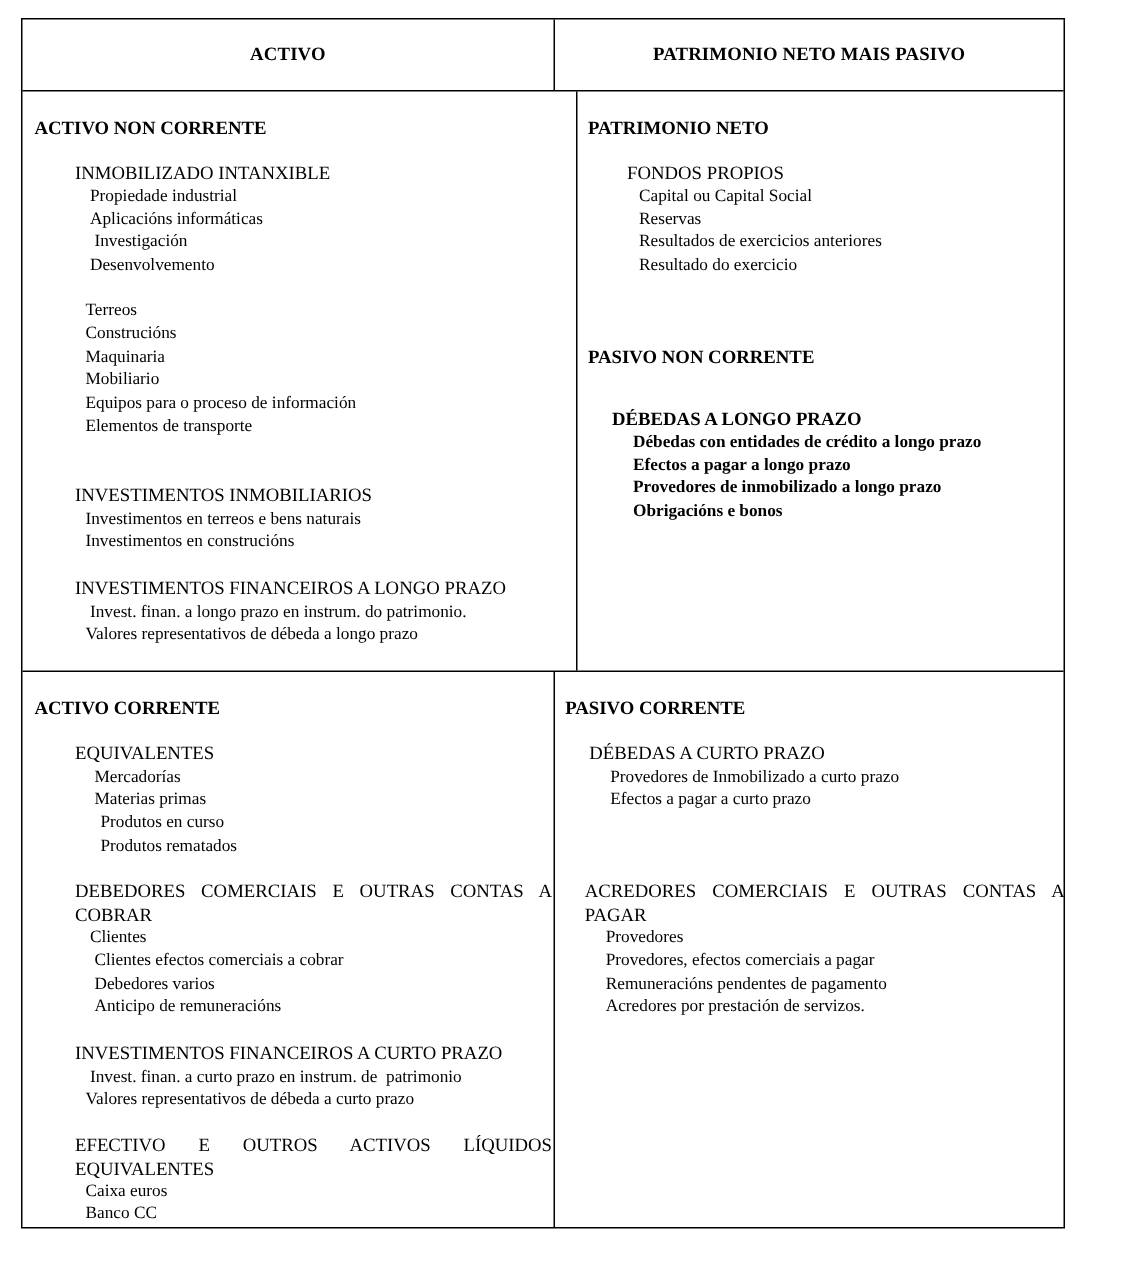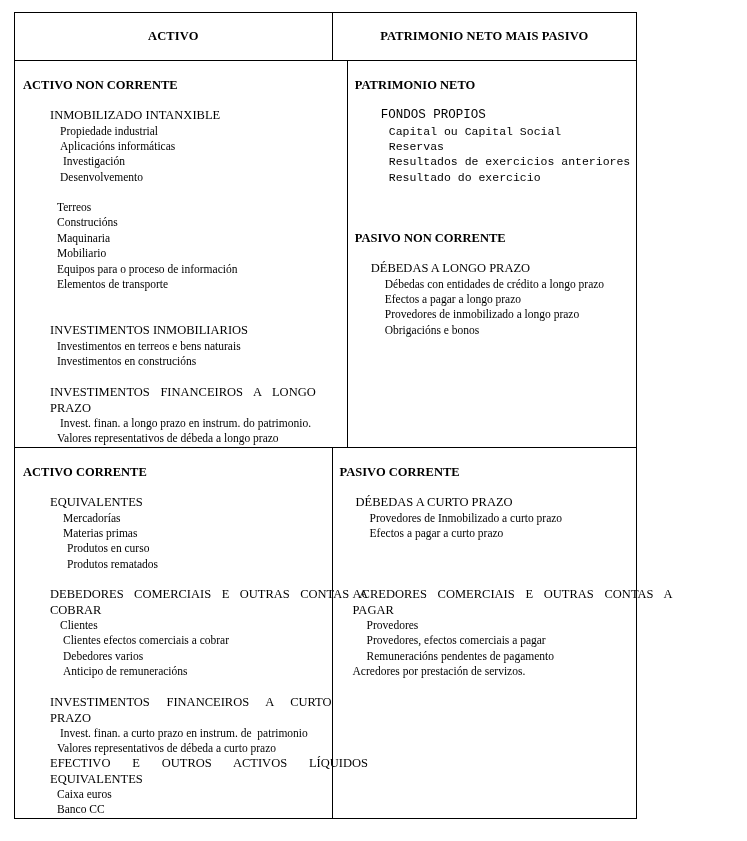--- a/index.html
+++ b/index.html
@@ -11,21 +11,21 @@
     width: 747px;
     height: 841px;
     position: relative;
     font-family: "Liberation Serif", "DejaVu Serif", serif;
     color: #000000;
   }
   .sheet {
     position: absolute;
     left: 14px;
     top: 12px;
-    width: 623px;
+    width: 696px;
     border: 1px solid #000;
     box-sizing: border-box;
   }
   .row {
     display: flex;
   }
   .cell {
     box-sizing: border-box;
     width: 362px;
     position: relative;
@@ -117,31 +117,31 @@
       <div class="group" style="left:35px; top:324px;">
         <div class="group-title">INVESTIMENTOS FINANCEIROS A LONGO PRAZO</div>
         <div class="item" style="margin-left:10px">Invest. finan. a longo prazo en instrum. do patrimonio.</div>
         <div class="item" style="margin-left:7px">Valores representativos de débeda a longo prazo</div>
       </div>
     </div>
 
     <div class="cell right">
       <div class="section-title" style="top:17px">PATRIMONIO NETO</div>
 
-      <div class="group" style="left:33px; top:47px;font-family:Liberation Mono, monospace;">
+      <div class="group" style="left:33px; top:47px;">
         <div class="group-title">FONDOS PROPIOS</div>
         <div class="item" style="margin-left:8px">Capital ou Capital Social</div>
         <div class="item" style="margin-left:8px">Reservas</div>
         <div class="item" style="margin-left:8px">Resultados de exercicios anteriores</div>
         <div class="item" style="margin-left:8px">Resultado do exercicio</div>
       </div>
 
       <div class="section-title" style="top:170px">PASIVO NON CORRENTE</div>
 
-      <div class="group" style="left:23px; top:200px;">
+      <div class="group" style="left:23px; top:211px;font-weight:bold;">
         <div class="group-title">DÉBEDAS A LONGO PRAZO</div>
         <div class="item" style="margin-left:14px">Débedas con entidades de crédito a longo prazo</div>
         <div class="item" style="margin-left:14px">Efectos a pagar a longo prazo</div>
         <div class="item" style="margin-left:14px">Provedores de inmobilizado a longo prazo</div>
         <div class="item" style="margin-left:14px">Obrigacións e bonos</div>
       </div>
     </div>
   </div>
 
   <div class="row lower">
@@ -184,17 +184,17 @@
         <div class="group-title">DÉBEDAS A CURTO PRAZO</div>
         <div class="item" style="margin-left:14px">Provedores de Inmobilizado a curto prazo</div>
         <div class="item" style="margin-left:14px">Efectos a pagar a curto prazo</div>
       </div>
 
       <div class="group" style="left:20px; top:139px; width:320px;">
         <div class="group-title">ACREDORES COMERCIAIS E OUTRAS CONTAS A PAGAR</div>
         <div class="item" style="margin-left:14px">Provedores</div>
         <div class="item" style="margin-left:14px">Provedores, efectos comerciais a pagar</div>
         <div class="item" style="margin-left:14px">Remuneracións pendentes de pagamento</div>
-        <div class="item" style="">Acredores por prestación de servizos.</div>
+        <div class="item" style="margin-left:14px">Acredores por prestación de servizos.</div>
       </div>
     </div>
   </div>
 </div>
 
 </body></html>

